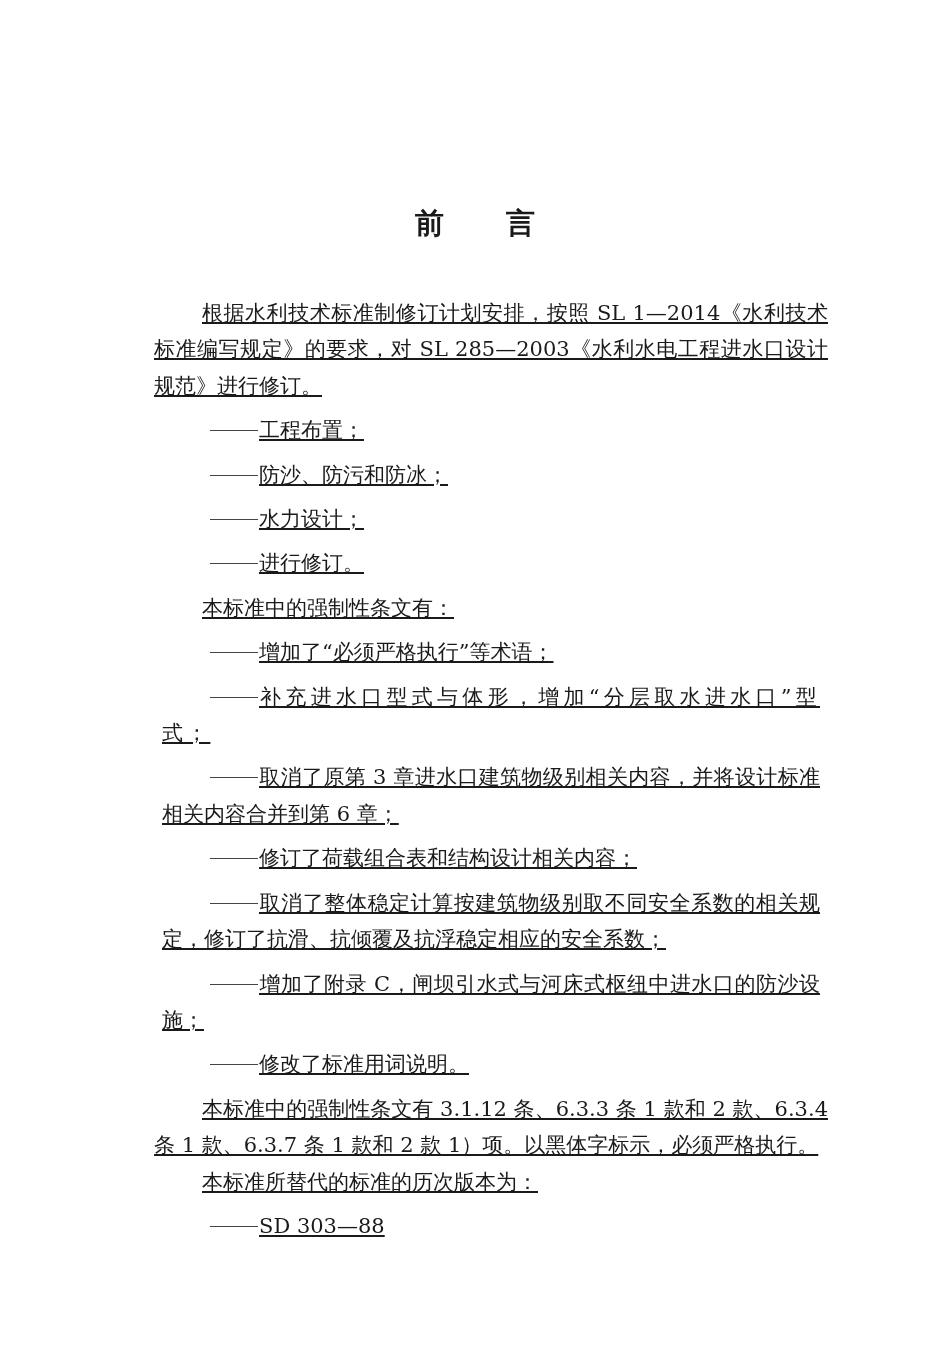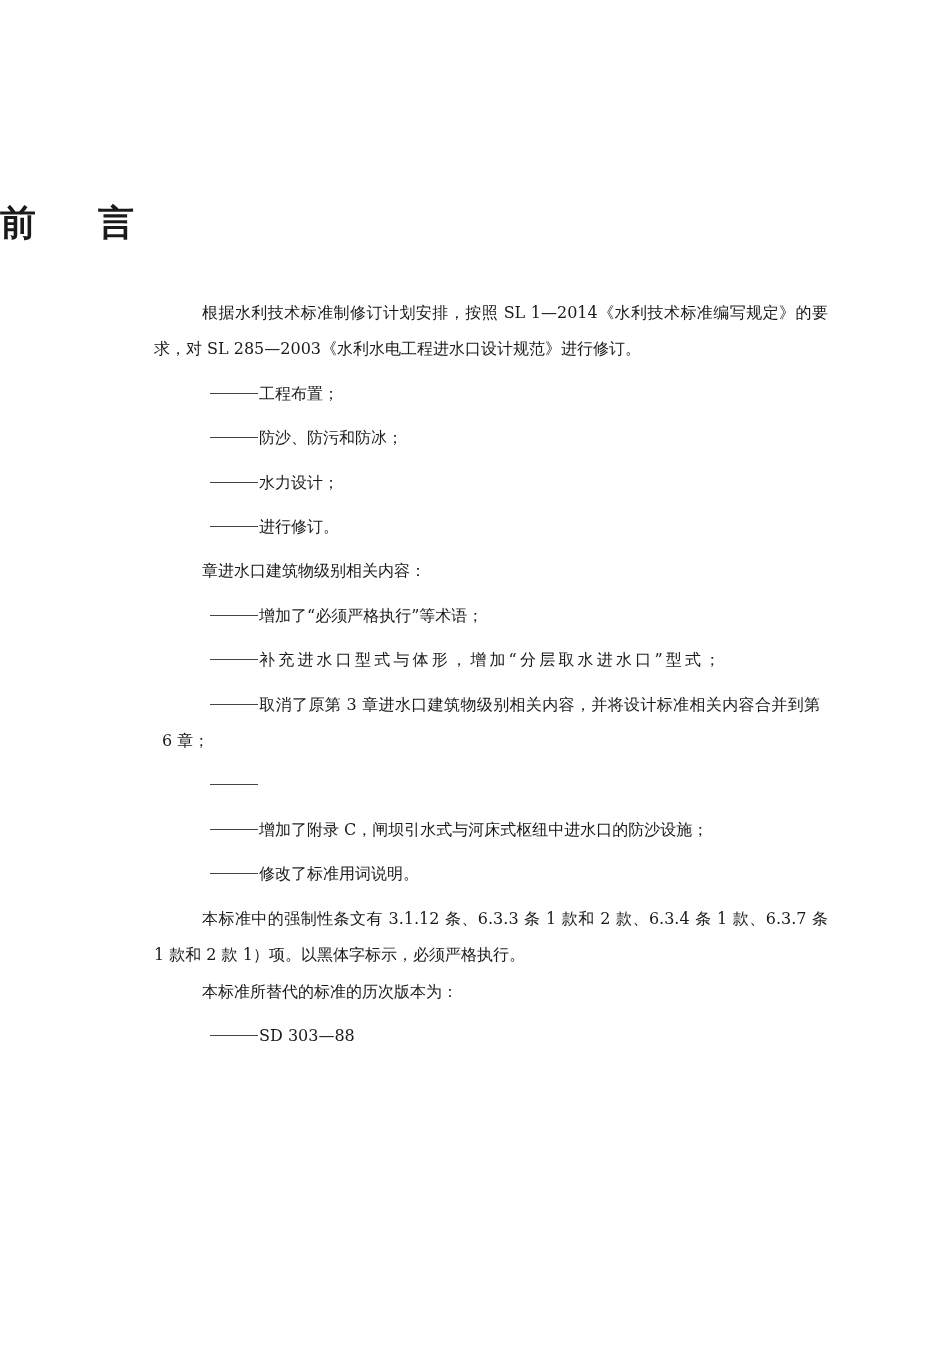--- a/index.html
+++ b/index.html
@@ -13,35 +13,37 @@
       position: relative;
       overflow: hidden;
       color: #1a1a1a;
       font-family: "DejaVu Serif", "Liberation Serif", serif;
     }
     .title {
       position: absolute;
       top: 203px;
       left: 0;
       width: 950px;
+      text-align: center;
       font-family: "DejaVu Sans", "Liberation Sans", sans-serif;
       font-weight: bold;
-      font-size: 36px;
+      font-size: 29px;
       line-height: 40px;
       letter-spacing: 0;
     }
     .title span { display: inline-block; }
     .title .gap { width: 62px; }
     .content {
       position: absolute;
       top: 295px;
       left: 154px;
       width: 674px;
-      font-size: 16px;
+      font-size: 21px;
       line-height: 36.4px;
+      text-decoration: underline;
     }
     .para {
       margin: 0;
       text-indent: 48px;
       text-align: justify;
       text-align-last: left;
     }
     .item {
       margin: 8px;
       text-indent: 48px;
@@ -66,23 +68,24 @@
 <div class="title">
   <span>前</span><span class="gap"></span><span>言</span>
 </div>
 
 <div class="content">
   <p class="para"><span>根据水利技术标准制修订计划安排，按照 SL 1—2014《水利技术标准编写规定》的要求，对 SL 285—2003《水利水电工程进水口设计规范》进行修订。</span></p>
   <p class="item"><span class="dash"></span><span>工程布置；</span></p>
   <p class="item"><span class="dash"></span><span>防沙、防污和防冰；</span></p>
   <p class="item"><span class="dash"></span><span>水力设计；</span></p>
   <p class="item"><span class="dash"></span><span>进行修订。</span></p>
-  <p class="para"><span>章进水口建筑物级别相关内容：</span></p>
+  <p class="para"><span>本标准中的强制性条文有：</span></p>
   <p class="item"><span class="dash"></span><span>增加了“必须严格执行”等术语；</span></p>
   <p class="item" style="letter-spacing:3.2px;"><span class="dash"></span><span>补充进水口型式与体形，增加“分层取水进水口”型式；</span></p>
   <p class="item"><span class="dash"></span><span>取消了原第 3 章进水口建筑物级别相关内容，并将设计标准相关内容合并到第 6 章；</span></p>
-  <p class="item"><span class="dash"></span></p>
+  <p class="item"><span class="dash"></span><span>修订了荷载组合表和结构设计相关内容；</span></p>
+  <p class="item"><span class="dash"></span><span>取消了整体稳定计算按建筑物级别取不同安全系数的相关规定，修订了抗滑、抗倾覆及抗浮稳定相应的安全系数；</span></p>
   <p class="item"><span class="dash"></span><span>增加了附录 C，闸坝引水式与河床式枢纽中进水口的防沙设施；</span></p>
   <p class="item"><span class="dash"></span><span>修改了标准用词说明。</span></p>
   <p class="para"><span>本标准中的强制性条文有 3.1.12 条、6.3.3 条 1 款和 2 款、6.3.4 条 1 款、6.3.7 条 1 款和 2 款 1）项。以黑体字标示，必须严格执行。</span></p>
   <p class="para"><span>本标准所替代的标准的历次版本为：</span></p>
   <p class="item"><span class="dash"></span><span>SD 303—88</span></p>
 </div>
 
 </body></html>

